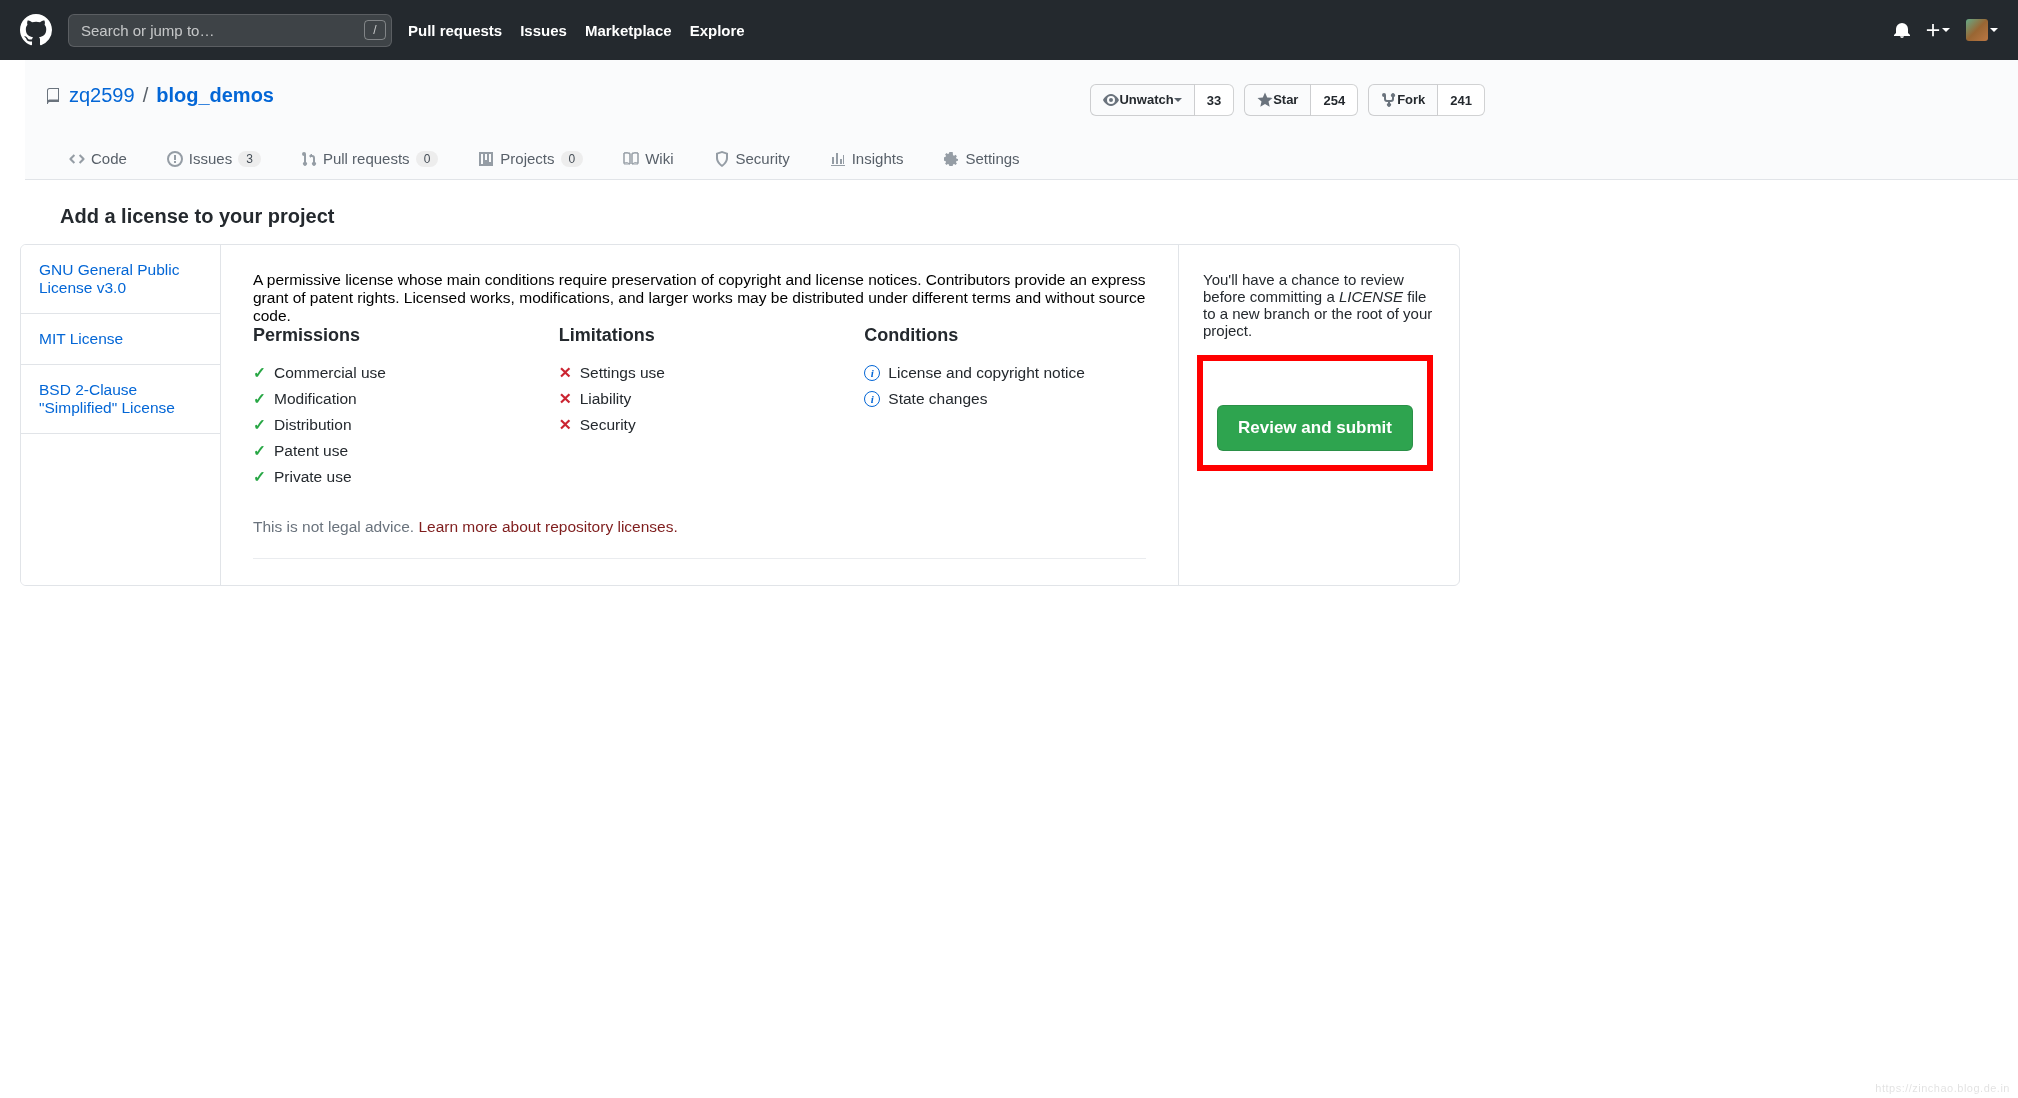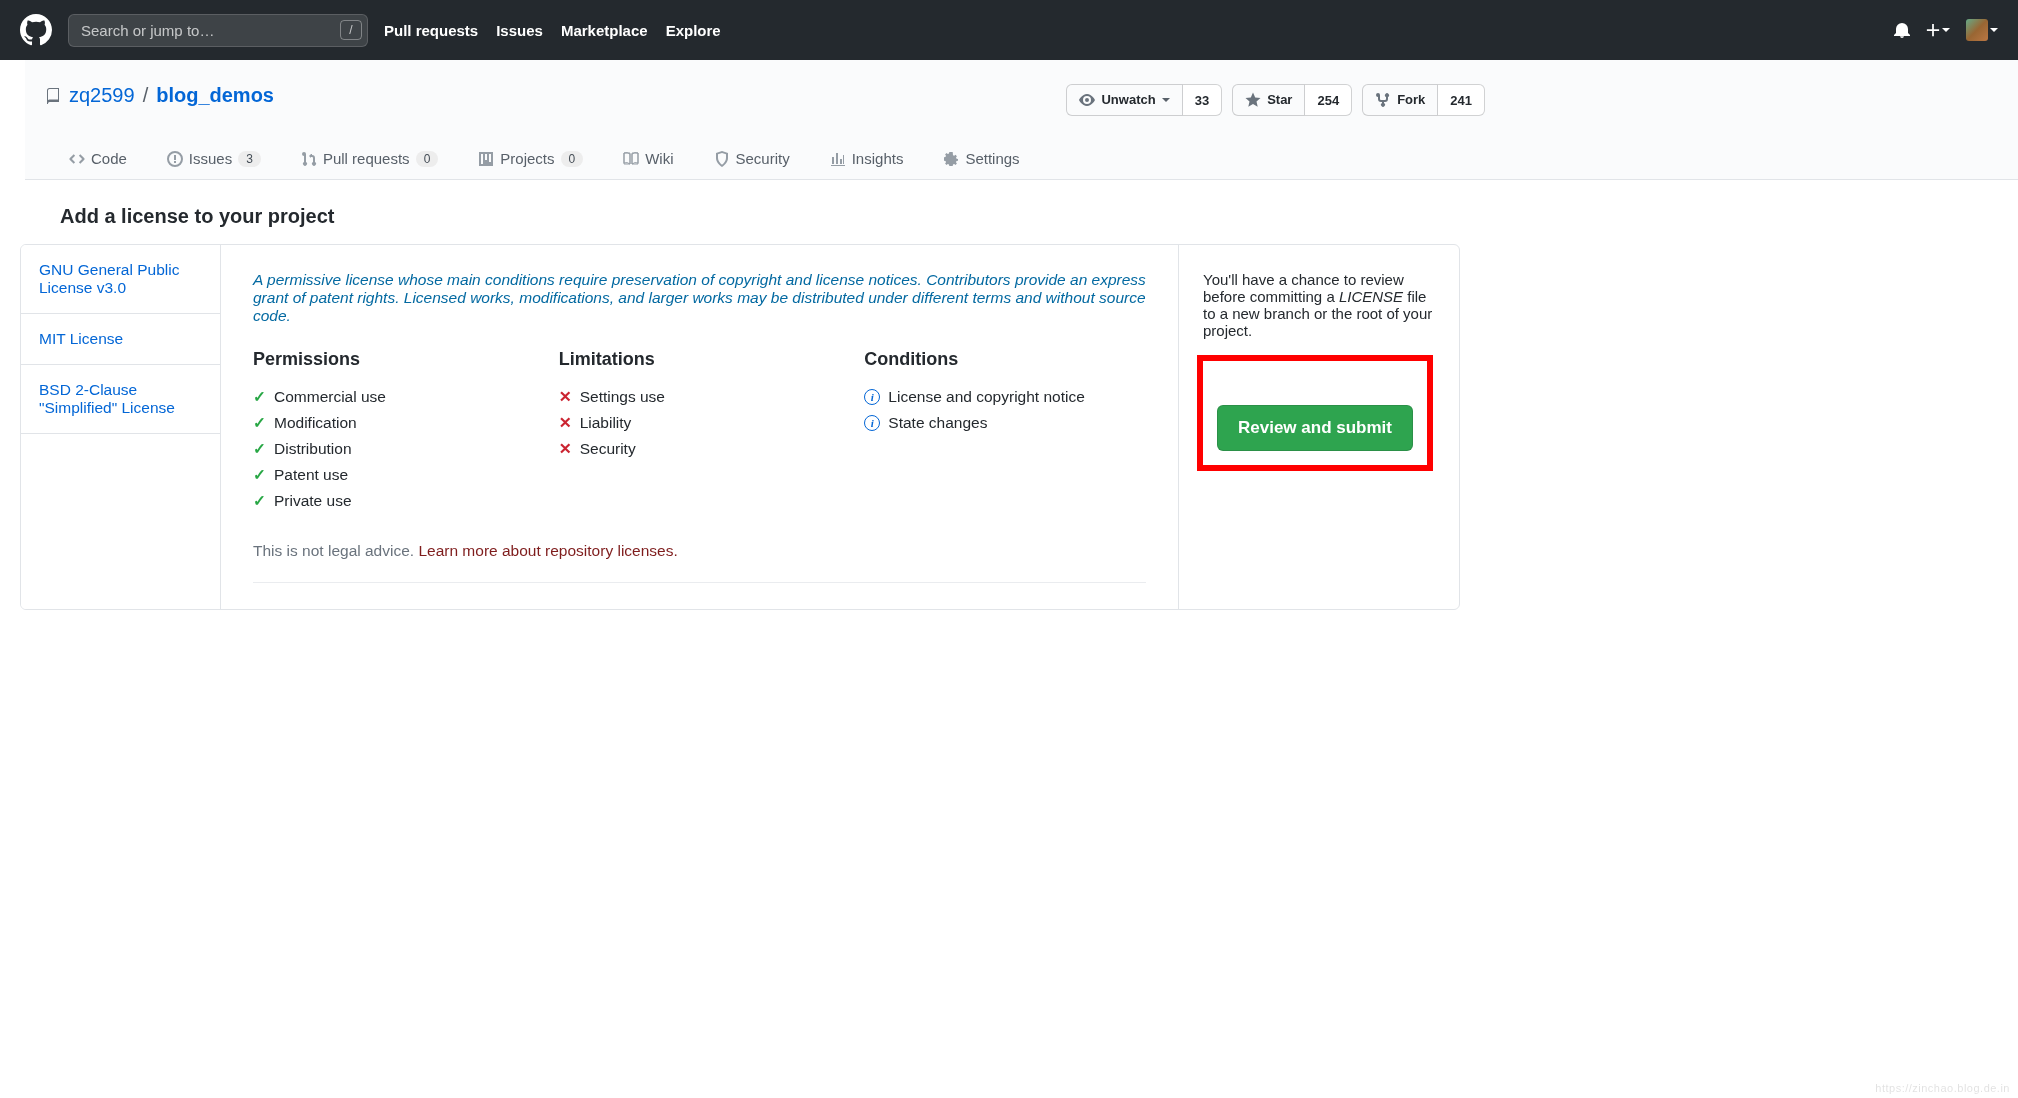--- a/index.html
+++ b/index.html
@@ -2,62 +2,62 @@
 <html><head>
 <meta charset="utf-8">
 <style>
   * { box-sizing: border-box; margin: 0; padding: 0; }
   body { font-family: -apple-system, BlinkMacSystemFont, "Segoe UI", Helvetica, Arial, sans-serif; font-size: 14px; color: #24292e; background: #fff; }
   a { text-decoration: none; }
 
   
   .gh-header { background: #24292e; height: 60px; display: flex; align-items: center; padding: 0 20px; color: #fff; }
   .gh-logo { width: 32px; height: 32px; fill: #fff; margin-right: 16px; }
-  .gh-search { position: relative; width: 300px; margin-right: 16px; }
+  .gh-search { position: relative; width: 324px; margin-right: 16px; }
   .gh-search input { width: 100%; background: rgba(255,255,255,0.12); border: 1px solid rgba(255,255,255,0.15); border-radius: 6px; color: #fff; padding: 7px 34px 7px 12px; font-size: 15px; }
   .gh-search input::placeholder { color: rgba(255,255,255,0.7); }
   .gh-search .slash { position: absolute; right: 6px; top: 50%; transform: translateY(-50%); width: 22px; height: 20px; border: 1px solid rgba(255,255,255,0.35); border-radius: 4px; color: rgba(255,255,255,0.7); font-size: 12px; display: flex; align-items: center; justify-content: center; }
   .gh-nav { display: flex; gap: 18px; }
   .gh-nav a { color: #fff; font-weight: 600; font-size: 15px; }
   .gh-right { margin-left: auto; display: flex; align-items: center; gap: 16px; }
   .gh-right svg { fill: #fff; }
   .gh-icon-btn { display: flex; align-items: center; gap: 2px; cursor: pointer; }
   .caret { width: 0; height: 0; border-left: 4px solid transparent; border-right: 4px solid transparent; border-top: 4px solid #fff; }
   .avatar { width: 22px; height: 22px; border-radius: 3px; background: linear-gradient(135deg,#6a8,#963,#b74); }
 
   
   .repo-head-wrap { background: #fafbfc; border-bottom: 1px solid #e1e4e8; margin-left: 25px; }
   .repo-head { max-width: 1480px; padding: 24px 20px 0 20px; margin: 0; }
   .repo-title { display: flex; align-items: center; gap: 8px; font-size: 20px; flex-wrap: wrap; }
   .repo-title a { color: #0366d6; }
   .repo-title .sep { color: #586069; }
   .repo-title .repo-icon { fill: #6a737d; }
   .repo-actions { margin-left: auto; display: flex; gap: 10px; }
   .btn-group { display: flex; }
-  .btn { display: inline-flex; align-items: center; gap: 6px; padding: 5px 12px; font-size: 13px; font-weight: 600; color: #24292e; background: #fafbfc; border: 1px solid rgba(27,31,35,0.2); border-radius: 6px; cursor: pointer; line-height: 20px; }
+  .btn { display: inline-flex; align-items: center; padding: 5px 12px; font-size: 13px; font-weight: 600; color: #24292e; background: #fafbfc; border: 1px solid rgba(27,31,35,0.2); border-radius: 6px; cursor: pointer; line-height: 20px; }
   .btn svg { fill: #6a737d; }
   .btn-group .btn:first-child { border-radius: 6px 0 0 6px; }
   .btn-group .count { display: inline-flex; align-items: center; padding: 5px 12px; font-size: 13px; font-weight: 600; color: #24292e; background: #fff; border: 1px solid rgba(27,31,35,0.2); border-left: 0; border-radius: 0 6px 6px 0; }
   .title-row { display: flex; align-items: flex-start; }
 
   
   .repo-tabs { display: flex; gap: 8px; margin-top: 24px; padding-left: 8px; }
   .repo-tab { display: flex; align-items: center; gap: 6px; padding: 10px 16px; color: #586069; font-size: 15px; cursor: pointer; border-bottom: 2px solid transparent; }
   .repo-tab svg { fill: #959da5; }
   .repo-tab .counter { background: #ededed; border-radius: 20px; padding: 1px 8px; font-size: 12px; color: #444d56; }
 
   
   .main { max-width: 1480px; padding: 0 20px; }
   .page-title { font-size: 20px; font-weight: 600; margin: 25px 0 16px 40px; }
   .layout { display: flex; border: 1px solid #e1e4e8; border-radius: 6px; overflow: hidden; margin-left: 0; }
   .sidebar { width: 200px; border-right: 1px solid #e1e4e8; background: #fff; }
   .sidebar-item { padding: 16px 18px; border-bottom: 1px solid #e1e4e8; cursor: pointer; font-size: 15.5px; color: #0366d6; }
   .sidebar-item.selected { color: #24292e; font-weight: 600; border-left: 3px solid #e36209; padding-left: 15px; }
   .content { flex: 1; padding: 26px 32px; border-right: 1px solid #e1e4e8; }
-  .desc { color: #0369a1; margin-bottom: 24px; font-size: 15.5px; font-style: italic; }
+  .desc { color: #000000; font-size: 15.5px; }
   .cols { display: flex; gap: 24px; margin-bottom: 28px; }
   .col { flex: 1; }
   .col h3 { font-size: 18px; font-weight: 600; margin-bottom: 14px; }
   .col ul { list-style: none; }
   .col li { display: flex; align-items: center; gap: 8px; padding: 4px 0; font-size: 15.5px; }
   .chk { color: #28a745; font-weight: 700; }
   .cross { color: #cb2431; font-weight: 700; }
   .info-i { display: inline-flex; width: 16px; height: 16px; border: 1.5px solid #0366d6; color: #0366d6; border-radius: 50%; align-items: center; justify-content: center; font-size: 11px; font-weight: 700; font-family: Georgia, serif; font-style: italic; }
   .legal { color: #6a737d; font-size: 15.5px; padding-bottom: 22px; border-bottom: 1px solid #eaecef; }
   .legal a { color: #7f1d1d; }

